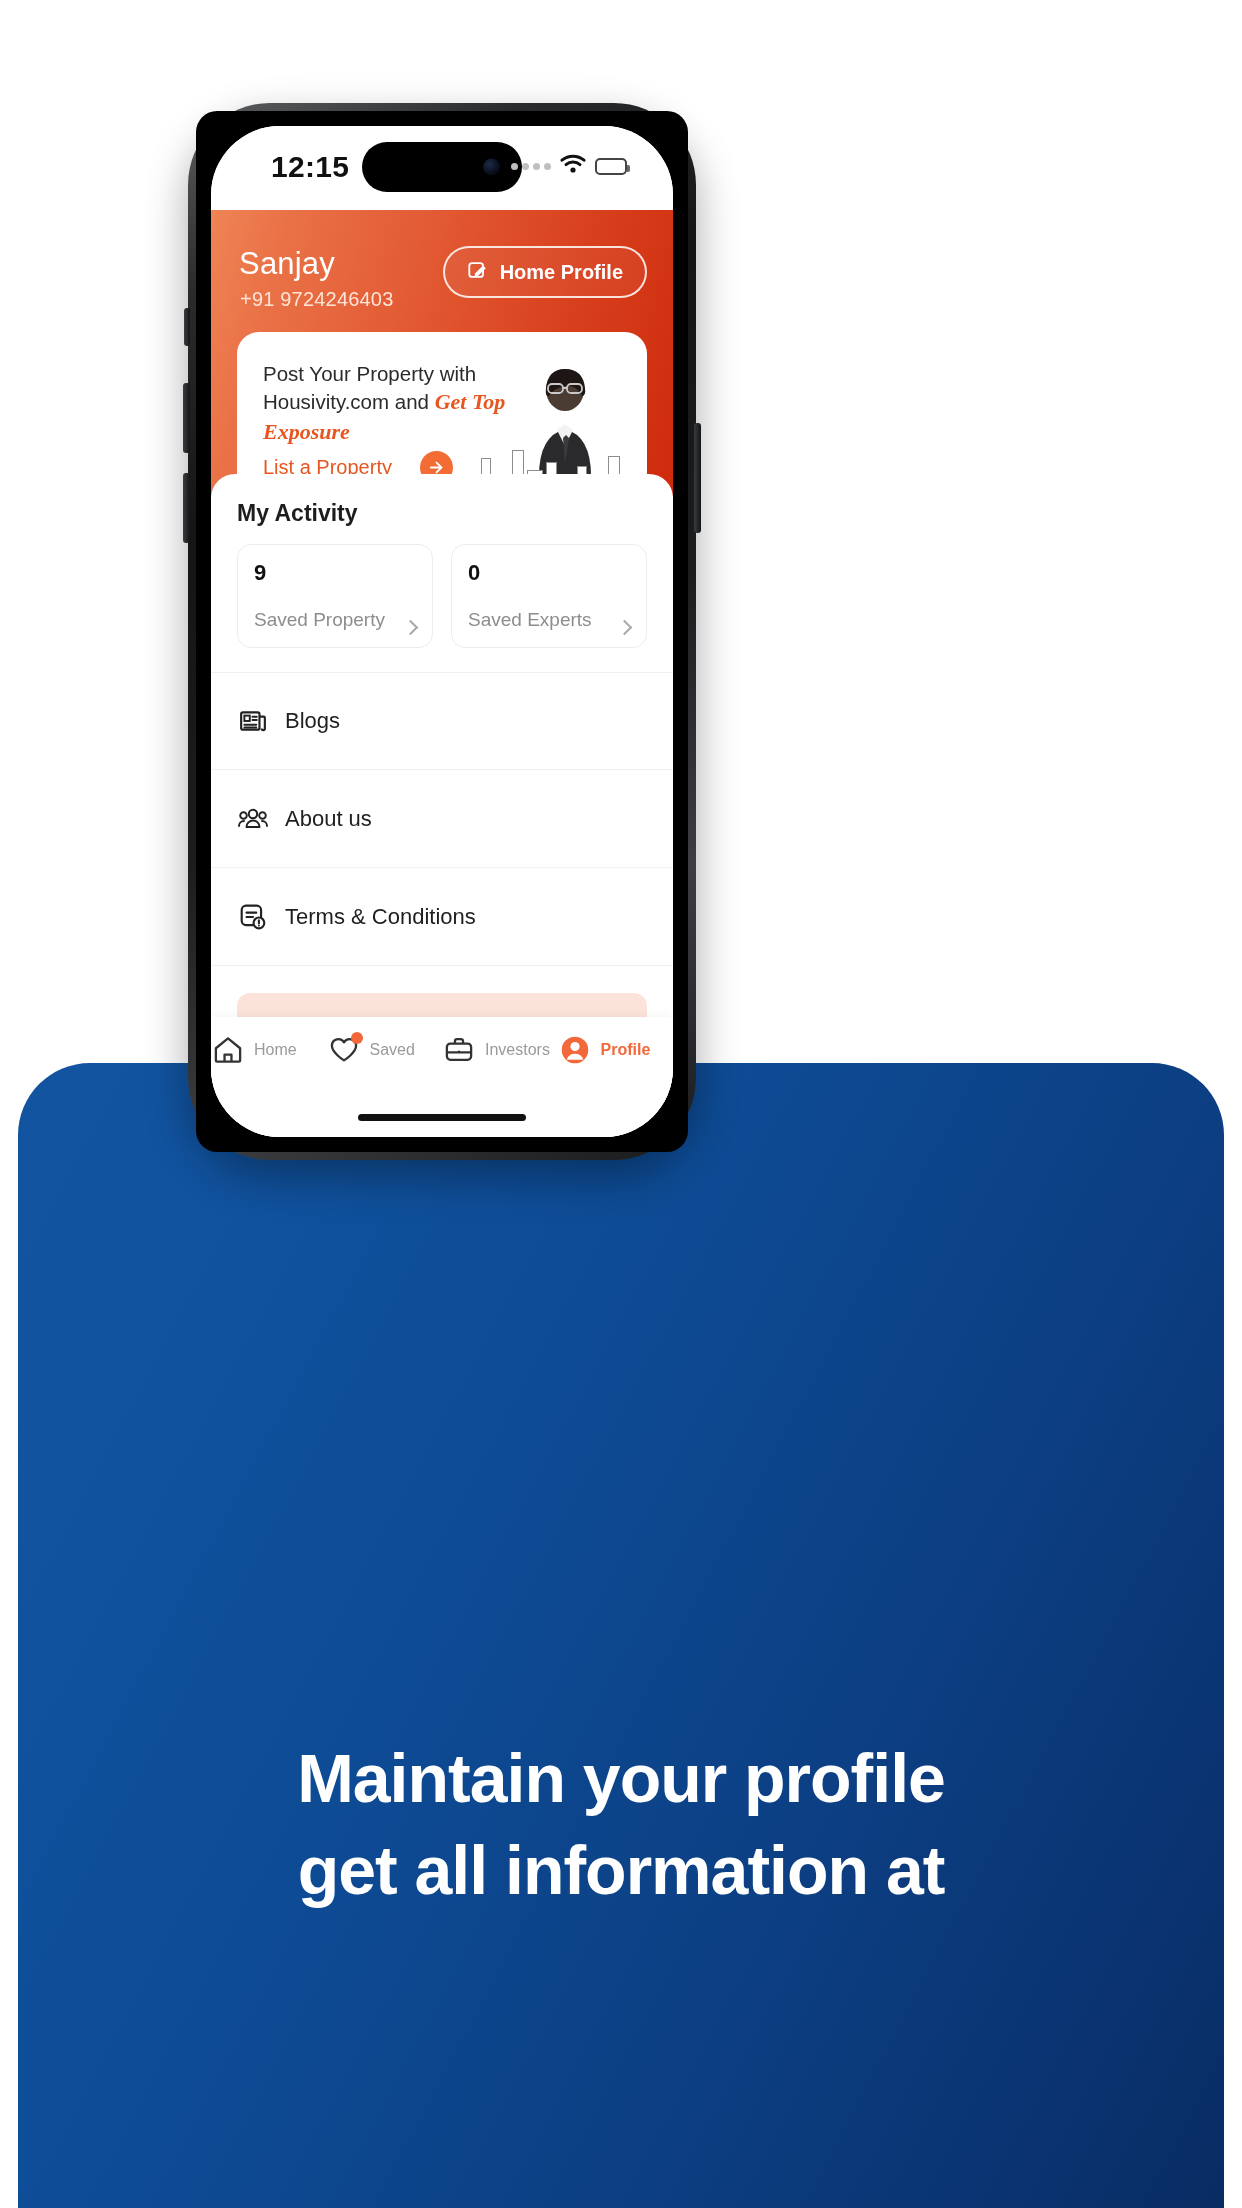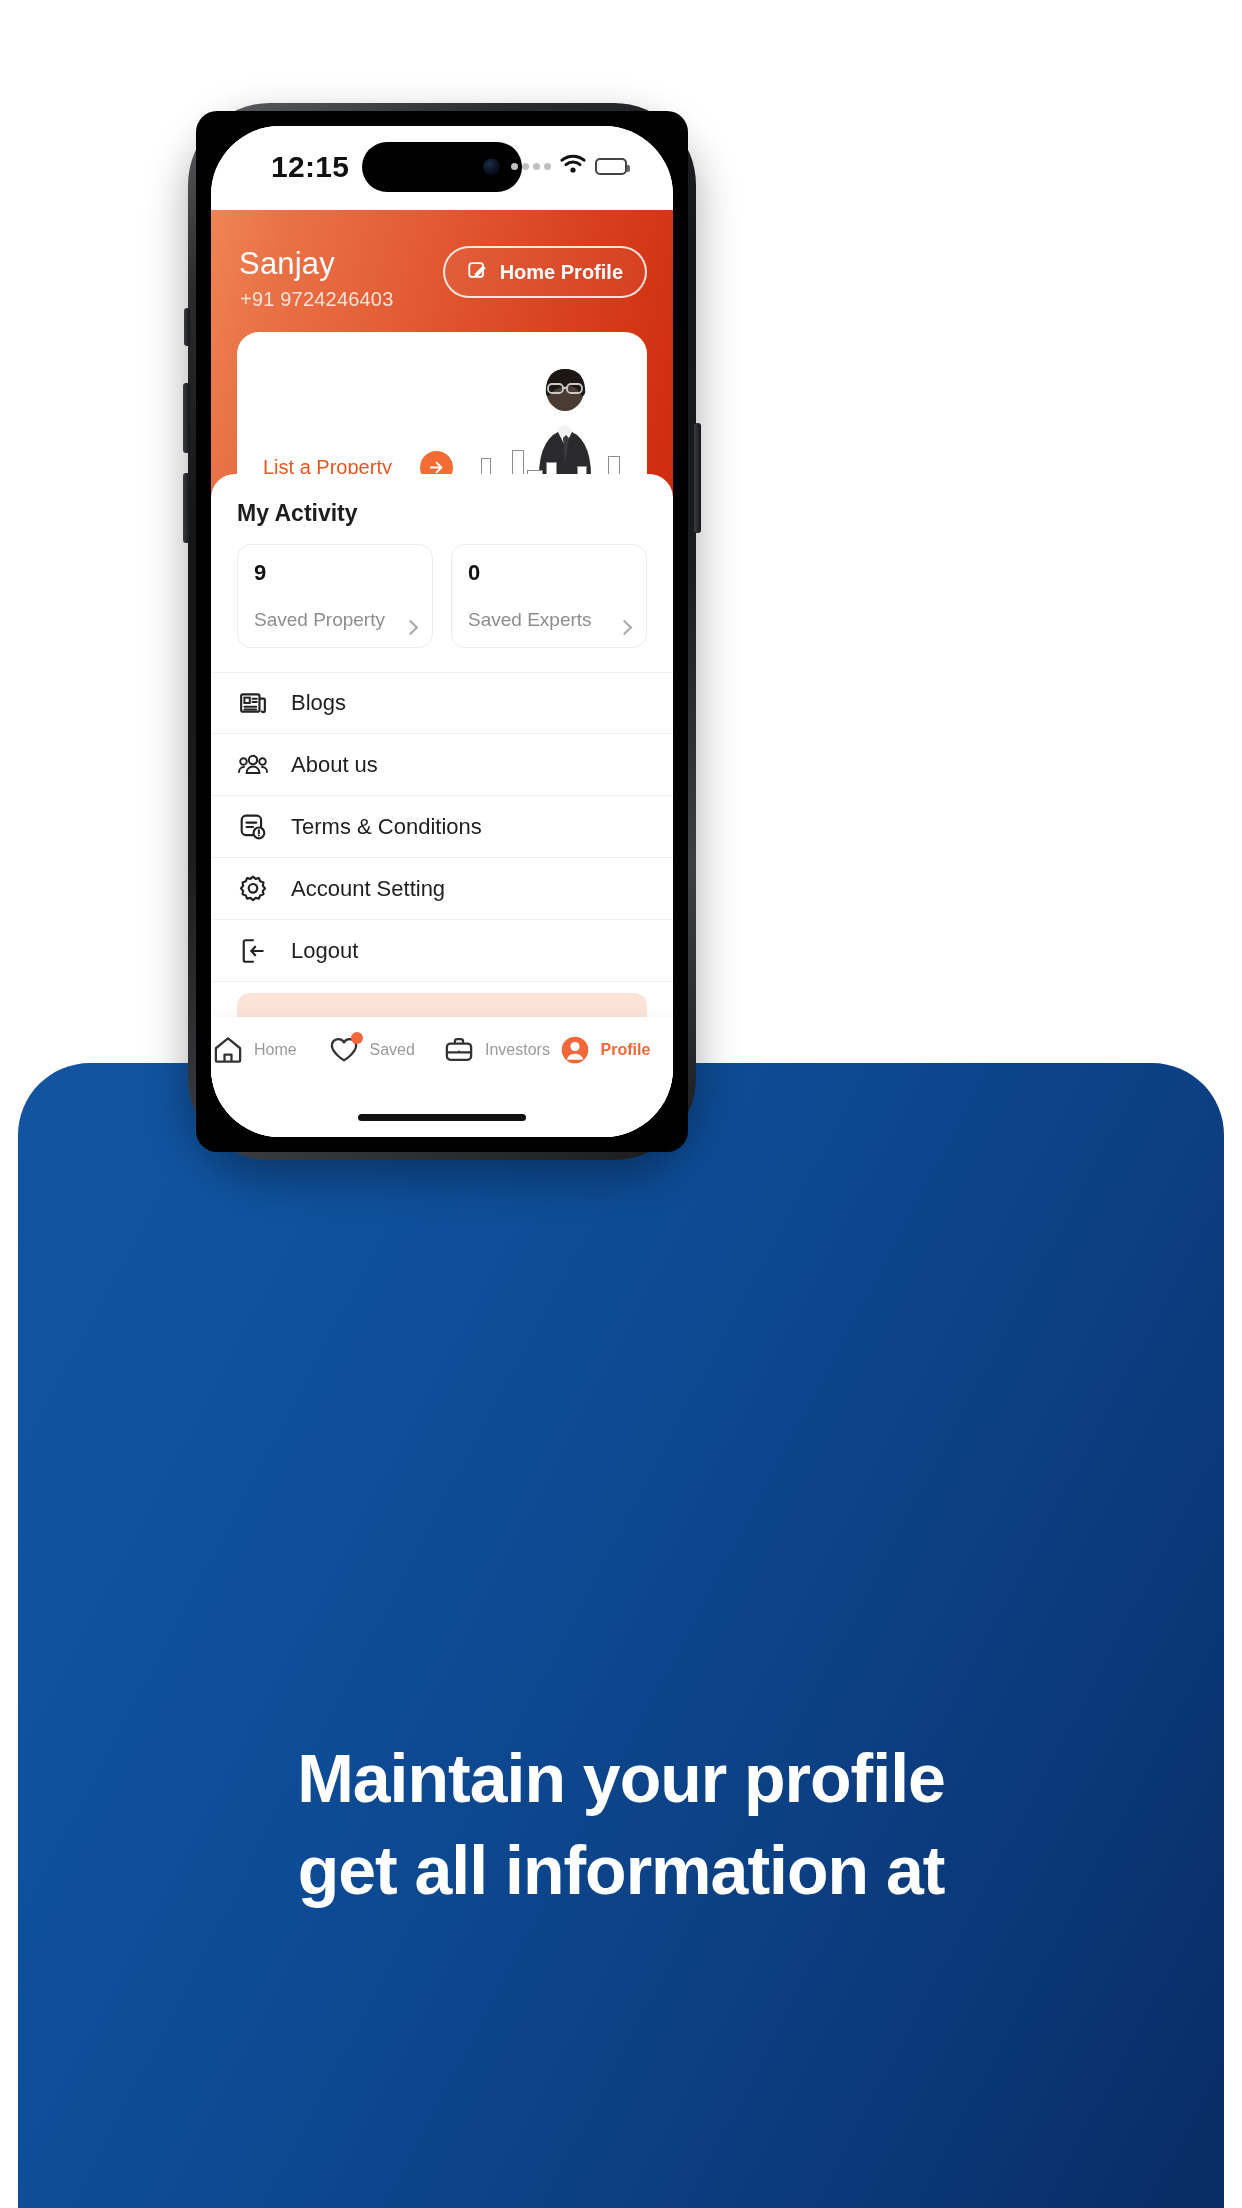--- a/index.html
+++ b/index.html
@@ -178,22 +178,22 @@
   }
   .ac-chevron{
     position:absolute; right:16px; bottom:14px;
     width:11px; height:11px;
     border-right:2.4px solid #a9a9a9; border-top:2.4px solid #a9a9a9;
     transform:rotate(45deg);
   }
 
   #menu-list{ position:absolute; left:0; right:0; top:198px; }
   .menu-item{
-    height:62px; display:flex; align-items:center;
-    padding:0 26px; gap:22px; border-bottom:1.5px solid #f0f0f0;
+    height:98px; display:flex; align-items:center;
+    padding:0 26px; gap:16px; border-bottom:1.5px solid #f0f0f0;
   }
   .menu-item:first-child{ border-top:1.5px solid #f0f0f0; }
   .menu-icon{ width:32px; height:32px; flex:0 0 32px; display:flex; align-items:center; justify-content:center; }
   .menu-label{ font-size:22px; color:#1f1f1f; }
 
   
   #pink-strip{
     position:absolute; left:26px; right:26px; bottom:120px;
     height:24px; background:#fbe3d9; border-radius:13px 13px 0 0;
   }
@@ -268,20 +268,27 @@
           <span>
             <svg width="22" height="22" viewBox="0 0 24 24">
               <rect x="2.5" y="4.5" width="15" height="15" rx="3" stroke="#fff" stroke-width="2" fill="none"></rect>
               <path d="M9 15.5 l8.5-8.5 3 3 -8.5 8.5 -4 1z" fill="#fff"></path>
             </svg>
           </span>
           <span>Home Profile</span>
         </div>
 
         <div id="promo-card">
+          <div id="promo-text">
+            <span>Post Your Property with</span>
+            <br>
+            <span>Housivity.com and </span><span class="promo-accent">Get Top</span>
+            <br>
+            <span class="promo-accent">Exposure</span>
+          </div>
 
           <div id="promo-cta">
             <span id="promo-cta-label">List a Property</span>
             <span id="promo-cta-arrow">
               <svg width="17" height="17" viewBox="0 0 24 24">
                 <path d="M4 12h14M12 5l7 7-7 7" stroke="#fff" stroke-width="2.6" fill="none" stroke-linecap="round" stroke-linejoin="round"></path>
               </svg>
             </span>
           </div>
 

